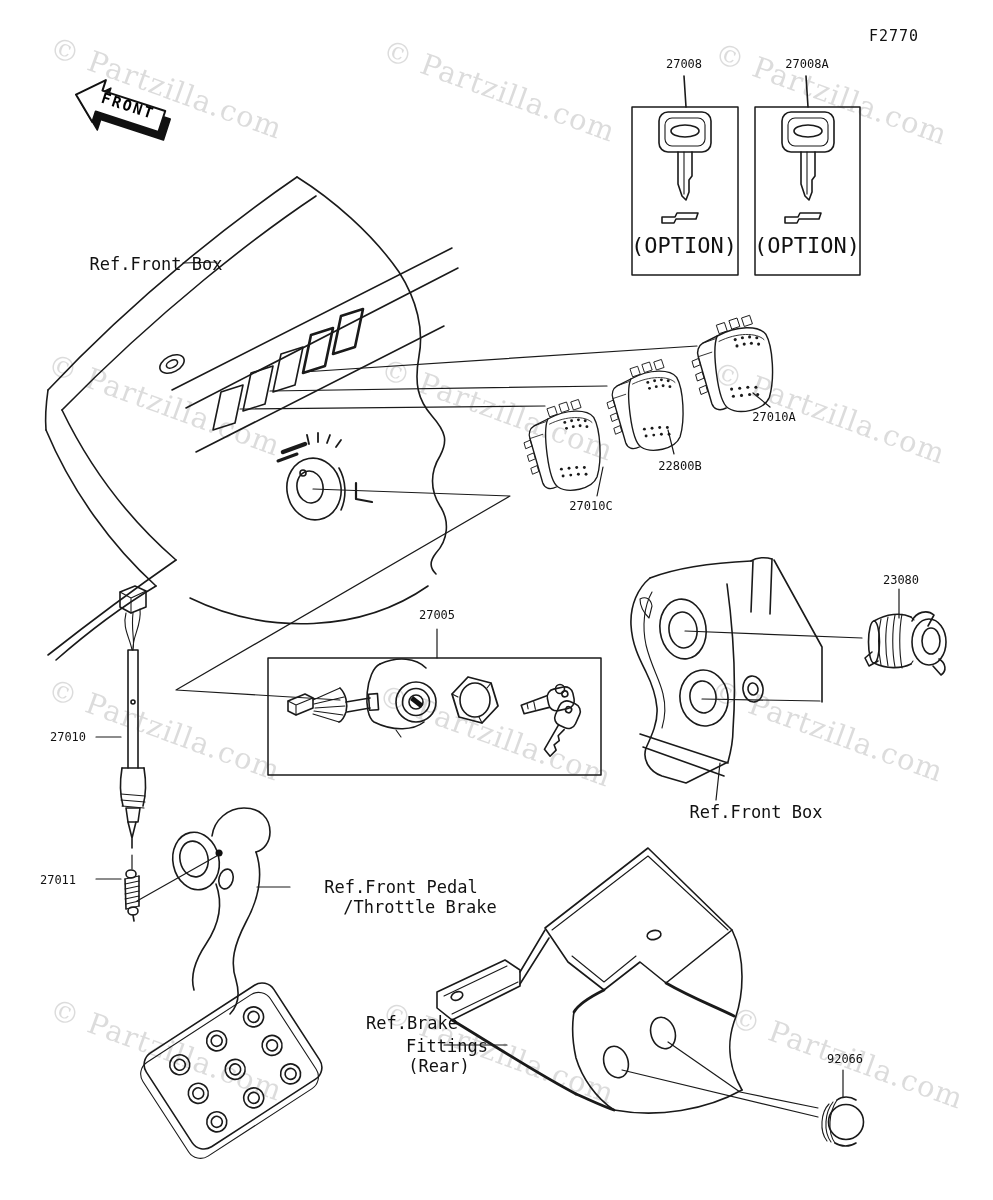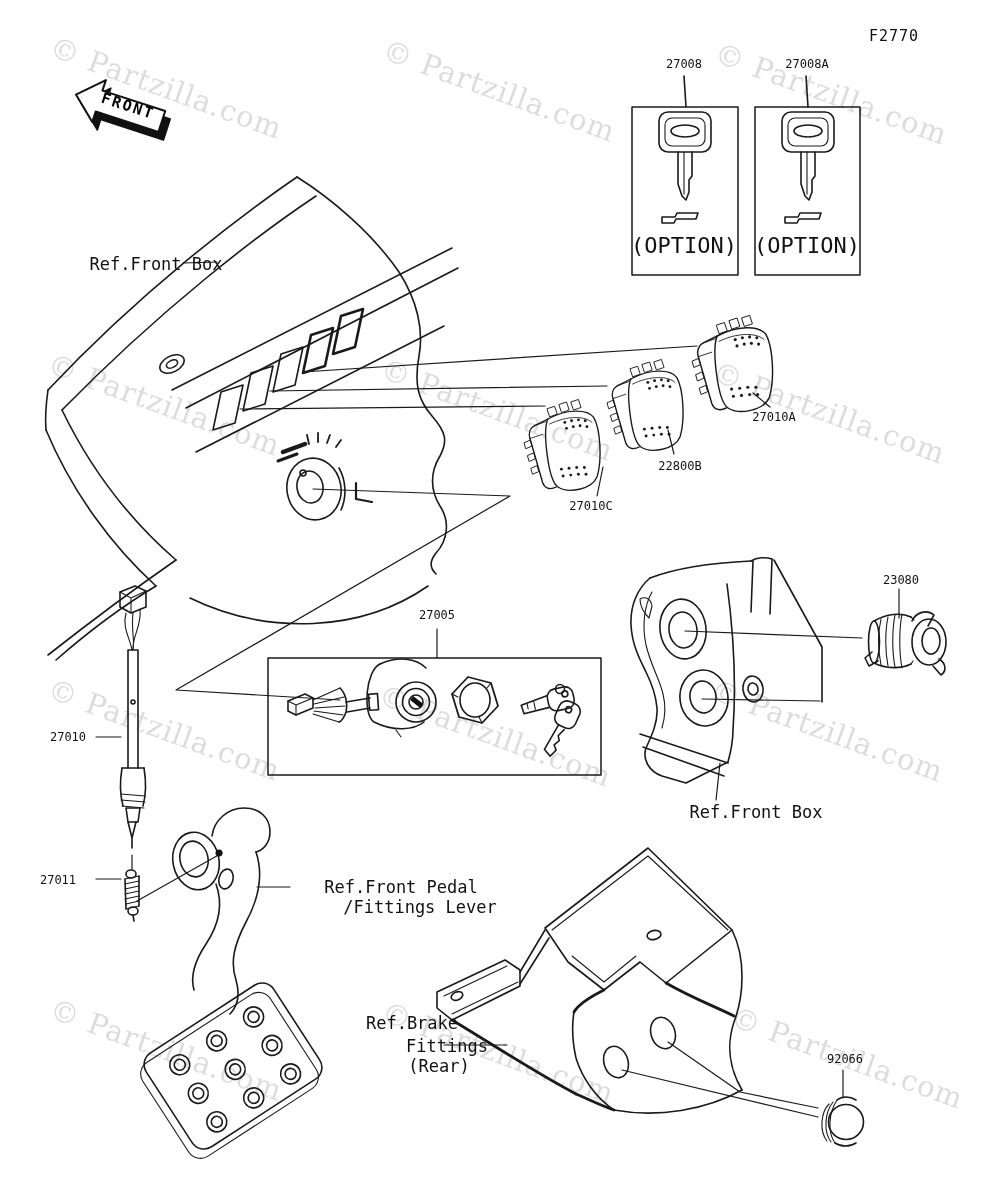--- a/index.html
+++ b/index.html
@@ -326,21 +326,21 @@
   <div class="lbl" style="left:591px;top:506px">27010C</div>
   <div class="lbl" style="left:437px;top:615px">27005</div>
   <div class="lbl" style="left:901px;top:580px">23080</div>
   <div class="lbl" style="left:68px;top:737px">27010</div>
   <div class="lbl" style="left:58px;top:880px">27011</div>
   <div class="lbl" style="left:845px;top:1059px">92066</div>
 
   <div class="lbl ref" style="left:121px;top:264px">Ref.Front Box</div>
   <div class="lbl ref" style="left:721px;top:812px">Ref.Front Box</div>
   <div class="lbl ref" style="left:366px;top:887px">Ref.Front Pedal</div>
-  <div class="lbl ref" style="left:385px;top:907px">/Fittings Lever</div>
+  <div class="lbl ref" style="left:385px;top:907px">/Throttle Brake</div>
   <div class="lbl ref" style="left:377px;top:1023px">Ref.Brake</div>
   <div class="lbl ref" style="left:412px;top:1046px">Fittings</div>
   <div class="lbl ref" style="left:404px;top:1066px">(Rear)</div>
 
   <svg width="993" height="1200" viewBox="0 0 993 1200" style="pointer-events:none" fill="none" stroke="#1a1a1a" stroke-width="1.2" stroke-linecap="round">
     <path d="M444,1045 L507,1045"></path>
   </svg>
 
 </div>
 

